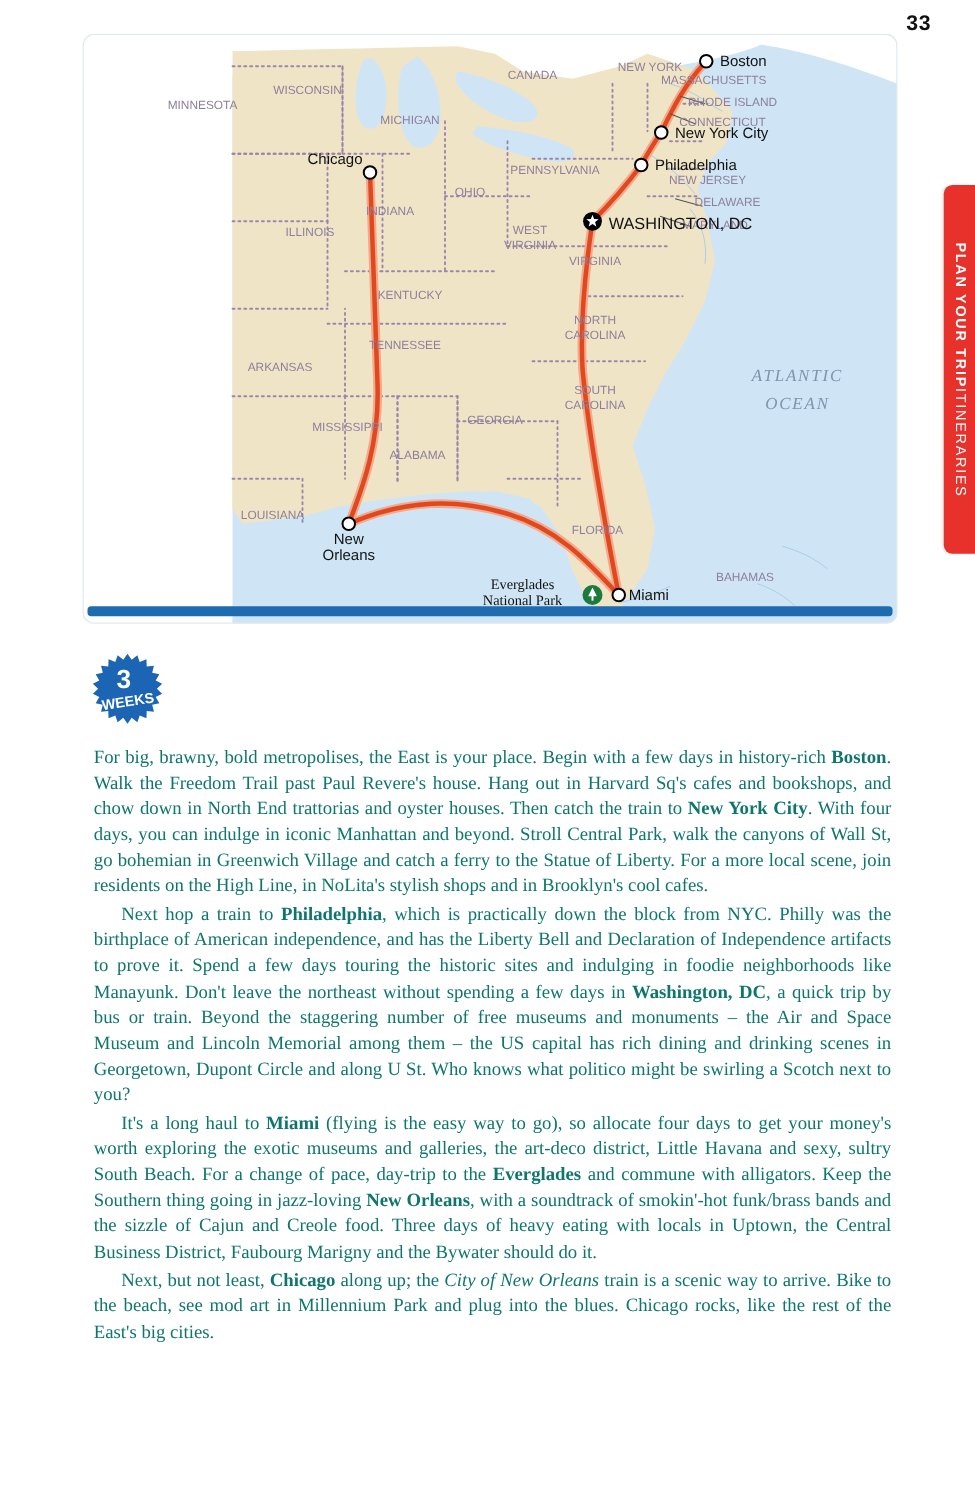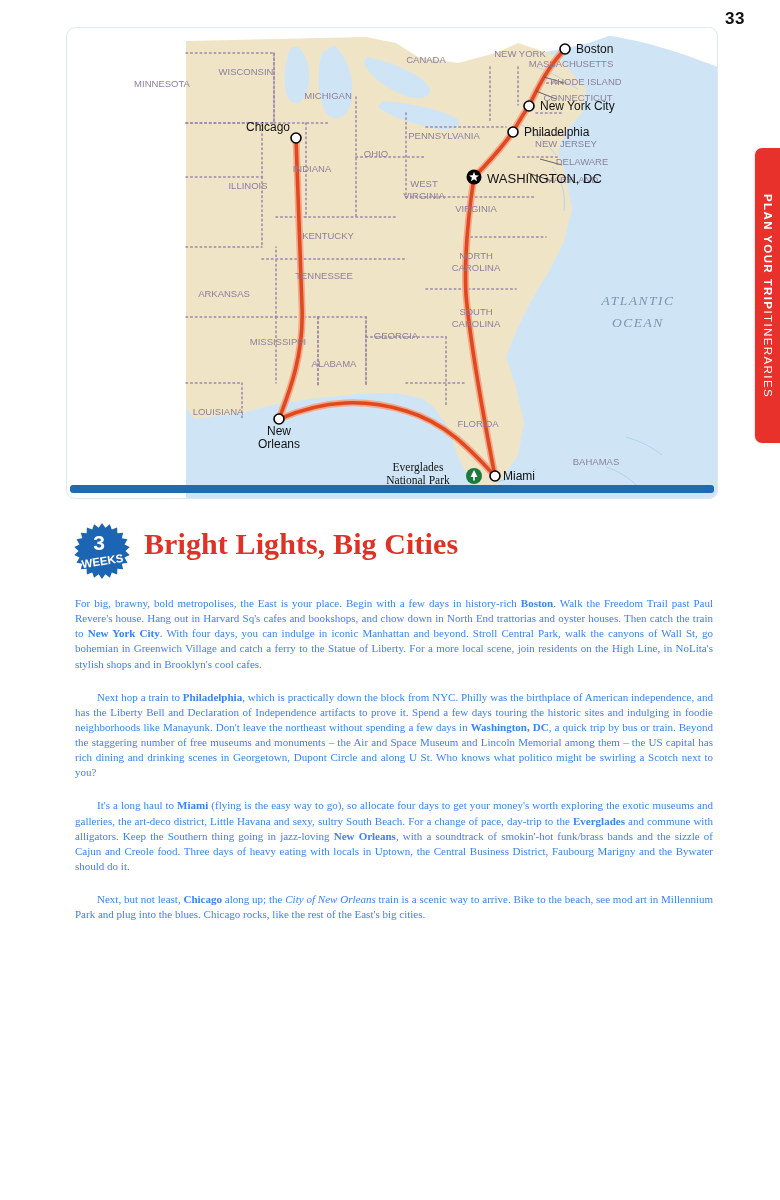--- a/index.html
+++ b/index.html
@@ -51,25 +51,25 @@
   .headline{
     position:absolute;left:78px;top:8px;
     font-family:"Liberation Serif",serif;
     font-weight:bold;font-size:30px;color:#e03127;
     letter-spacing:.1px;white-space:nowrap;
   }
 
   
   .article{
     position:absolute;left:75px;top:596px;width:638px;
-    font-size:11px;line-height:1.375;color:#3b82f6;
+    font-size:15px;line-height:1.375;color:#0f766e;
     text-align:justify;
   }
   .article p{margin:0 0 0 0;}
-  .article p + p{margin-top:18px;text-indent:22px;}
+  .article p + p{margin-top:2px;text-indent:22px;}
   .article b{font-weight:bold;}
   .article i{}
 
   
   .st{font-family:"Liberation Sans",sans-serif;fill:#8d7f9c;}
   .city{font-family:"Liberation Sans",sans-serif;fill:#111;font-weight:normal;}
   .ocean{font-family:"Liberation Serif",serif;fill:#7d95ab;font-style:italic;letter-spacing:1.5px;}
   .park{font-family:"Liberation Serif",serif;fill:#111;}
 </style>
 </head>
@@ -271,21 +271,20 @@
   <div class="title-row">
     <div class="badge">
       <svg width="60" height="60" viewBox="0 0 60 60" xmlns="http://www.w3.org/2000/svg">
         <g id="badge-star">
             <path d="M30.00,2.00L33.34,6.74L37.89,3.13L39.76,8.62L45.14,6.44L45.39,12.24L51.16,11.66L49.77,17.29L55.47,18.37L52.55,23.38L57.72,26.02L53.50,30.00L57.72,33.98L52.55,36.62L55.47,41.63L49.77,42.71L51.16,48.34L45.39,47.76L45.14,53.56L39.76,51.38L37.89,56.87L33.34,53.26L30.00,58.00L26.66,53.26L22.11,56.87L20.24,51.38L14.86,53.56L14.61,47.76L8.84,48.34L10.23,42.71L4.53,41.63L7.45,36.62L2.28,33.98L6.50,30.00L2.28,26.02L7.45,23.38L4.53,18.37L10.23,17.29L8.84,11.66L14.61,12.24L14.86,6.44L20.24,8.62L22.11,3.13L26.66,6.74Z" fill="#1c64b4"></path>
           </g>
         <text id="badge-number" x="27" y="29" text-anchor="middle" font-family="Liberation Sans, sans-serif" font-size="21" font-weight="bold" fill="#ffffff">3</text>
         <text id="badge-unit" x="31" y="44" text-anchor="middle" font-family="Liberation Sans, sans-serif" font-size="11.5" font-weight="bold" fill="#ffffff" transform="rotate(-9 31 44)">WEEKS</text>
       </svg>
     </div>
-    <div class="headline">Bright Lights, Big Cities</div>
   </div>
 
   <div class="article" id="article">
       <p><span>For big, brawny, bold metropolises, the East is your place. Begin with a few days in history-rich </span><b>Boston</b><span>. Walk the Freedom Trail past Paul Revere's house. Hang out in Harvard Sq's cafes and bookshops, and chow down in North End trattorias and oyster houses. Then catch the train to </span><b>New York City</b><span>. With four days, you can indulge in iconic Manhattan and beyond. Stroll Central Park, walk the canyons of Wall St, go bohemian in Greenwich Village and catch a ferry to the Statue of Liberty. For a more local scene, join residents on the High Line, in NoLita's stylish shops and in Brooklyn's cool cafes.</span></p>
       <p><span>Next hop a train to </span><b>Philadelphia</b><span>, which is practically down the block from NYC. Philly was the birthplace of American independence, and has the Liberty Bell and Declaration of Independence artifacts to prove it. Spend a few days touring the historic sites and indulging in foodie neighborhoods like Manayunk. Don't leave the northeast without spending a few days in </span><b>Washington, DC</b><span>, a quick trip by bus or train. Beyond the staggering number of free museums and monuments – the Air and Space Museum and Lincoln Memorial among them – the US capital has rich dining and drinking scenes in Georgetown, Dupont Circle and along U St. Who knows what politico might be swirling a Scotch next to you?</span></p>
       <p><span>It's a long haul to </span><b>Miami</b><span> (flying is the easy way to go), so allocate four days to get your money's worth exploring the exotic museums and galleries, the art-deco district, Little Havana and sexy, sultry South Beach. For a change of pace, day-trip to the </span><b>Everglades</b><span> and commune with alligators. Keep the Southern thing going in jazz-loving </span><b>New Orleans</b><span>, with a soundtrack of smokin'-hot funk/brass bands and the sizzle of Cajun and Creole food. Three days of heavy eating with locals in Uptown, the Central Business District, Faubourg Marigny and the Bywater should do it.</span></p>
       <p><span>Next, but not least, </span><b>Chicago</b><span> along up; the </span><i>City of New Orleans</i><span> train is a scenic way to arrive. Bike to the beach, see mod art in Millennium Park and plug into the blues. Chicago rocks, like the rest of the East's big cities.</span></p>
     </div>
 
 </div>

